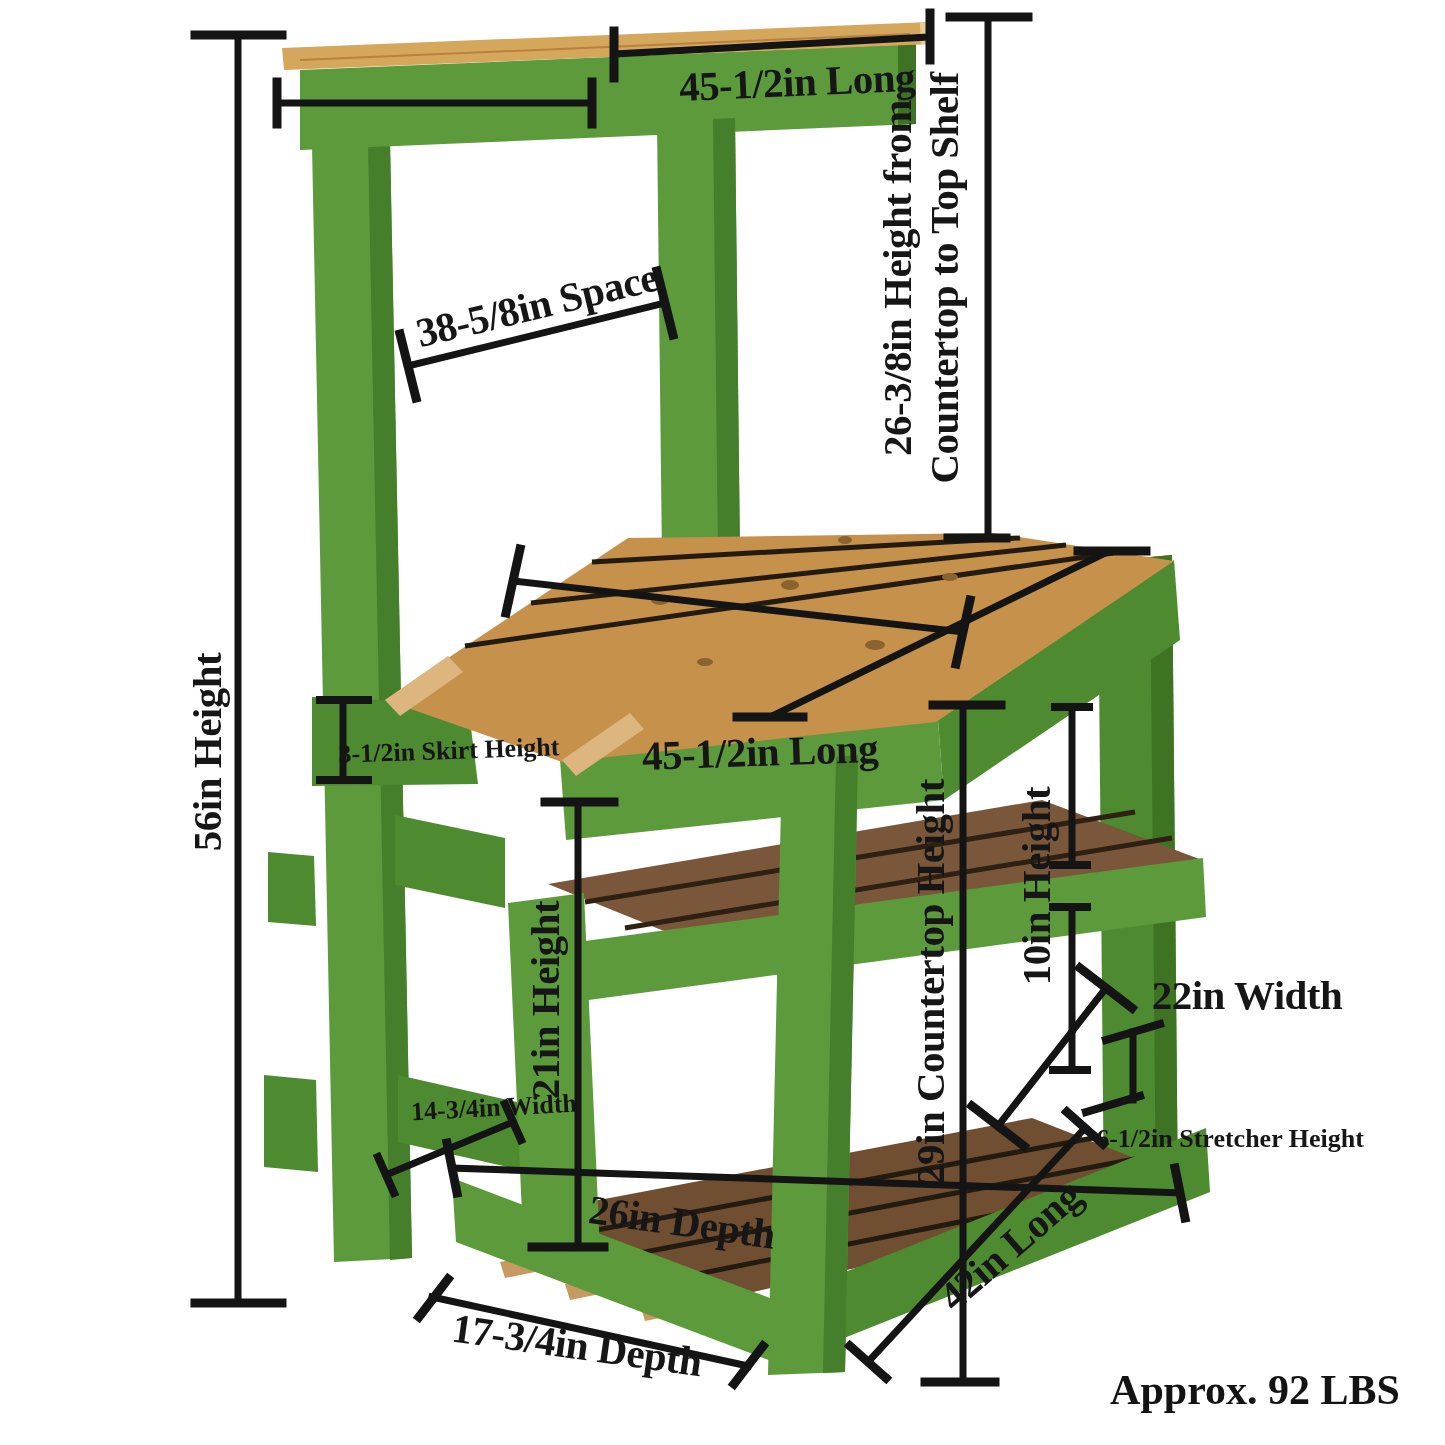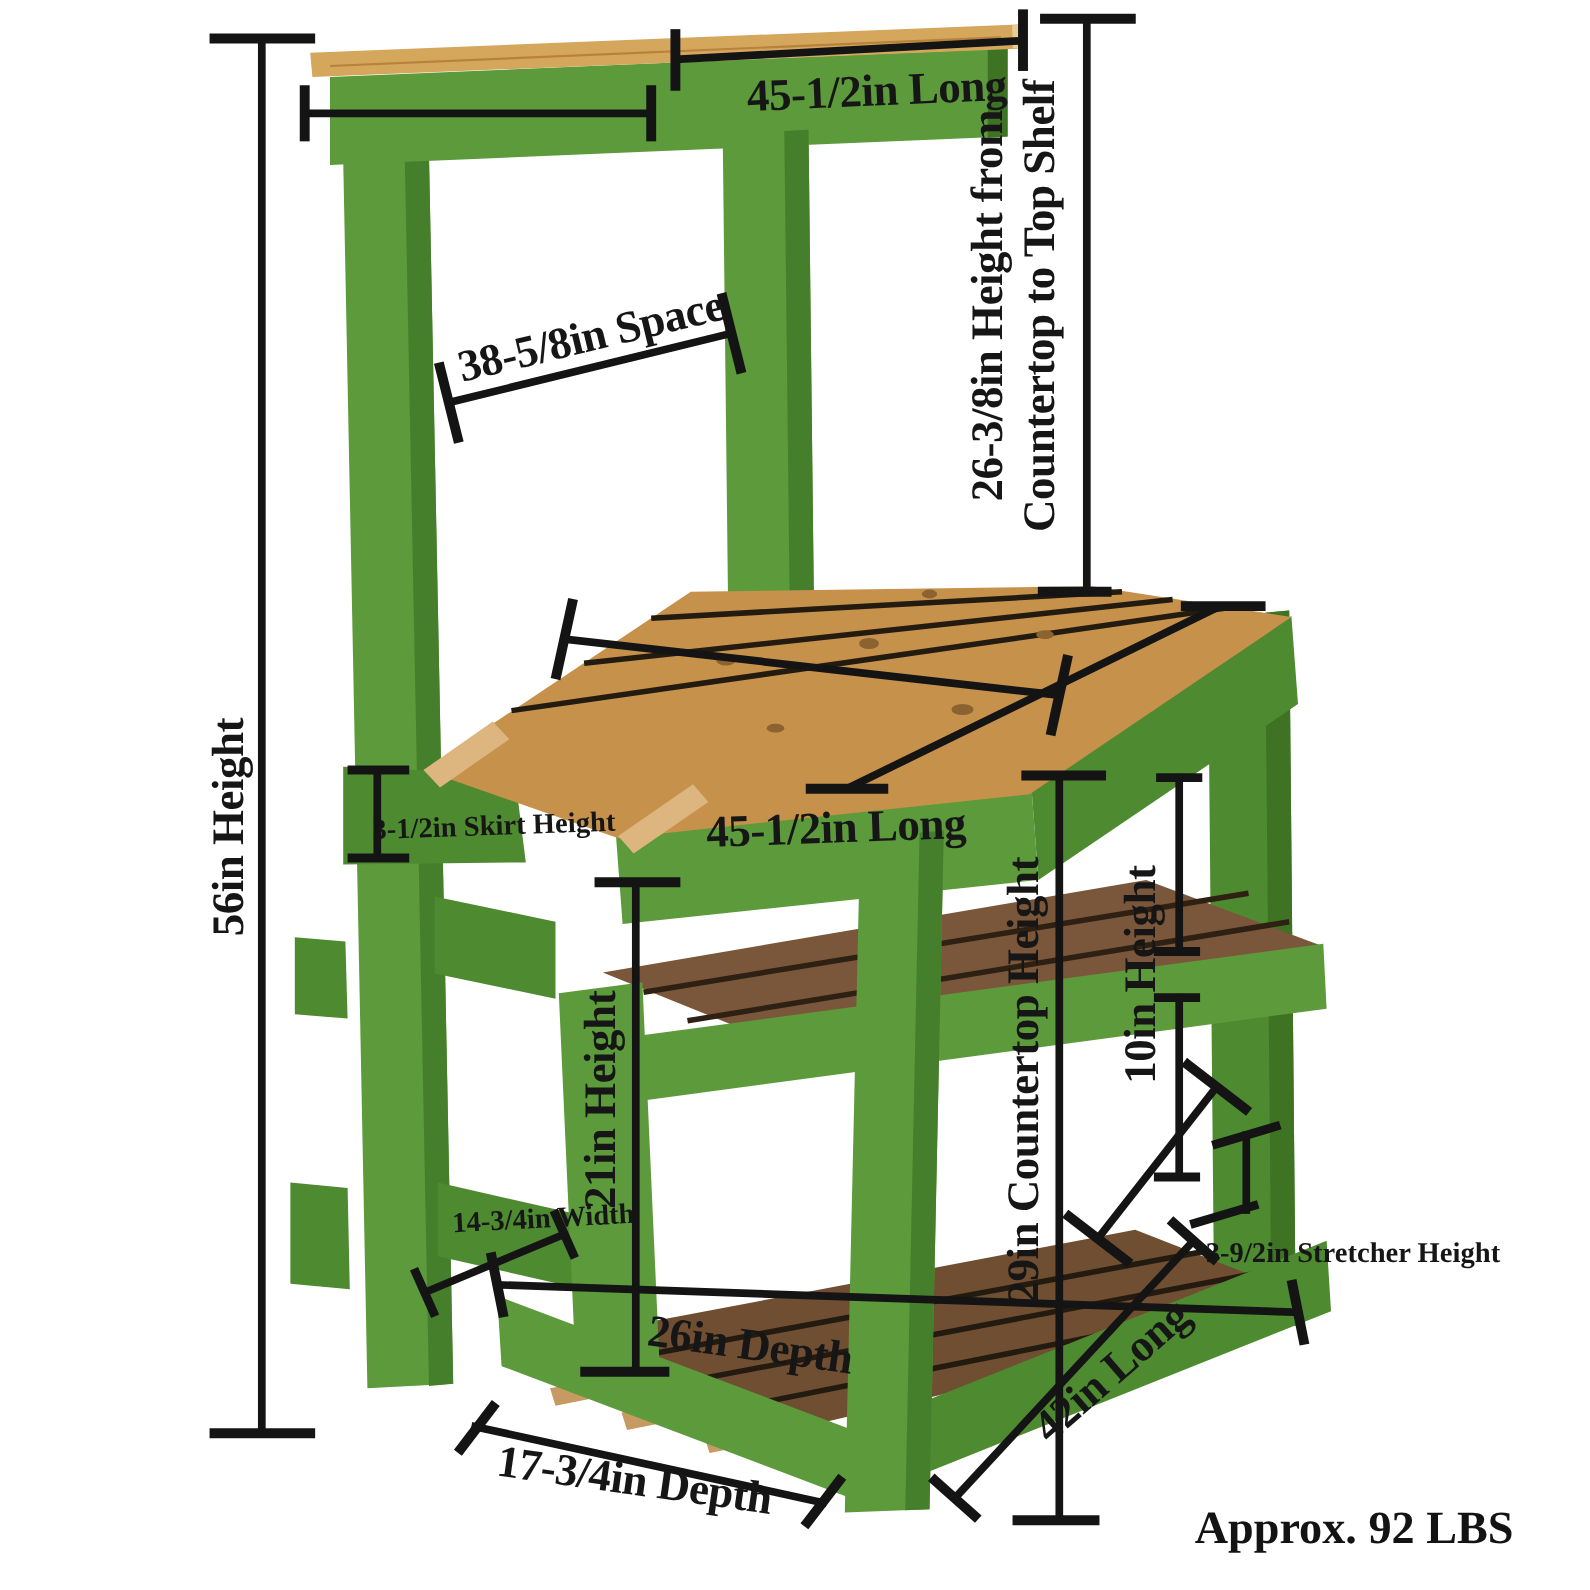--- a/index.html
+++ b/index.html
@@ -13,20 +13,21 @@
     font-size:41px;letter-spacing:-0.5px;line-height:1.08;
     transform:translate(-50%,-50%) rotate(var(--r,0deg));
     transform-origin:center center;
   }
   .dim.small{font-size:26px;letter-spacing:0;}
   .dim.twoline{text-align:center;line-height:47px;}
   .dim.twoline span{display:block;}
   .weight{
     position:absolute;white-space:nowrap;color:#131313;font-weight:700;font-size:42px;
     transform:translate(-50%,-50%);
+    margin-left:24px;
   }
 </style>
 </head>
 <body>
 
 <div class="canvas">
 
   <svg width="1445" height="1445" viewBox="0 0 1445 1445">
 
     <g>
@@ -233,24 +234,25 @@
   <div class="dim small" style="left:449px;top:751px;--r:-2deg">3-1/2in Skirt Height</div>
 
   <div class="dim" style="left:760px;top:752px;--r:-2deg">45-1/2in Long</div>
 
   <div class="dim" style="left:930px;top:982px;--r:-90deg">29in Countertop Height</div>
 
   <div class="dim" style="left:1036px;top:886px;--r:-90deg">10in Height</div>
 
   <div class="dim" style="left:545px;top:1000px;--r:-90deg">21in Height</div>
 
+  <div class="dim" style="left:1247px;top:995px">22in Width</div>
 
   <div class="dim small" style="left:494px;top:1108px;--r:-3deg">14-3/4in Width</div>
 
-  <div class="dim small" style="left:1230px;top:1139px">3-9/2in Stretcher Height</div>
+  <div class="dim small" style="left:1230px;top:1139px">6-1/2in Stretcher Height</div>
 
   <div class="dim" style="left:682px;top:1222px;--r:8deg">26in Depth</div>
 
   <div class="dim" style="left:1010px;top:1246px;--r:-41deg">42in Long</div>
 
   <div class="dim" style="left:577px;top:1345px;--r:8deg">17-3/4in Depth</div>
 
   <div class="weight" style="left:1231px;top:1390px">Approx. 92 LBS</div>
 
 </div>

